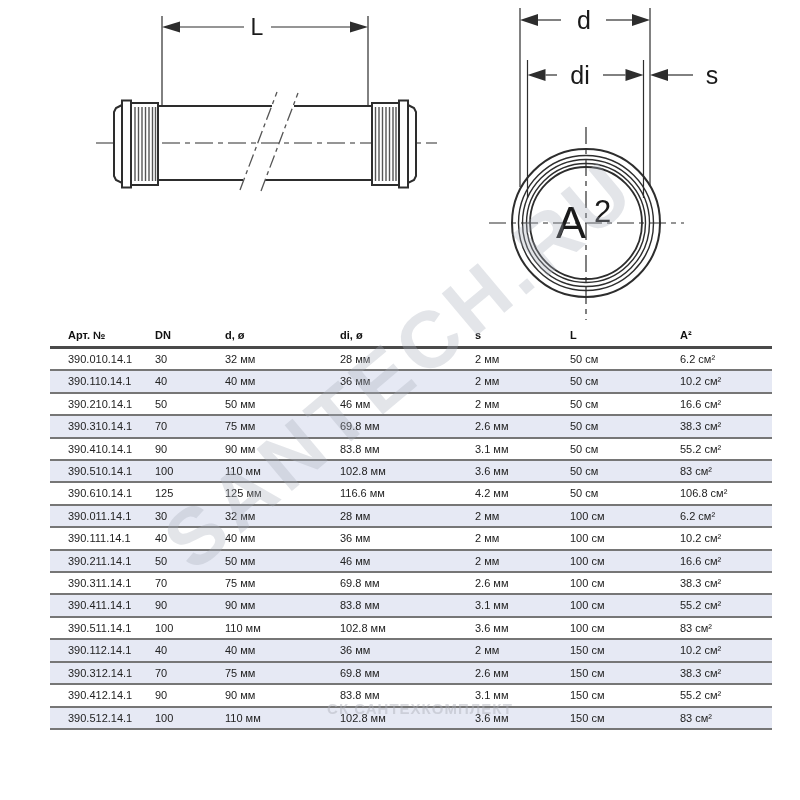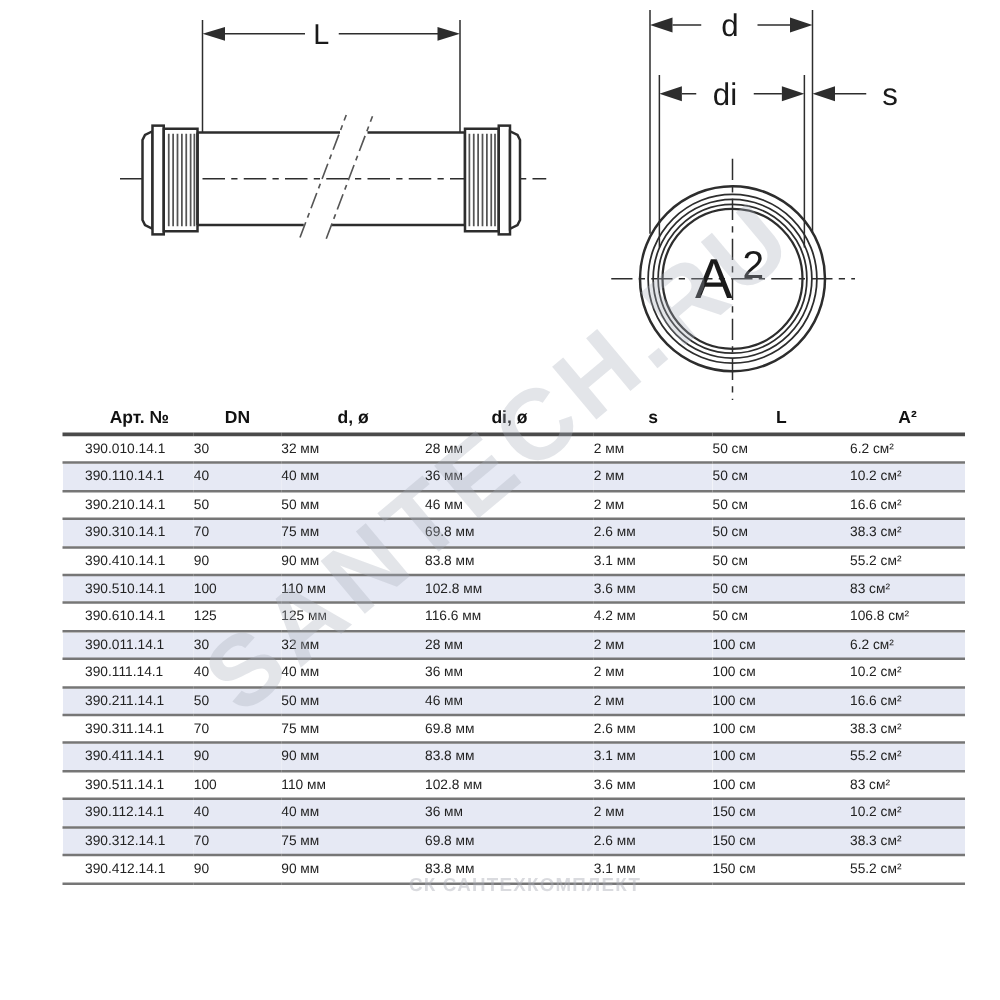--- a/index.html
+++ b/index.html
@@ -52,23 +52,23 @@
     top: 322px;
     width: 722px;
     border-collapse: collapse;
     table-layout: fixed;
     font-size: 11px;
     color: #222222;
     z-index: 2;
   }
   table.spec th {
     font-weight: bold;
-    font-size: 14px;
+    font-size: 11px;
     color: #111111;
-    text-align: center;
+    text-align: left;
     vertical-align: bottom;
     height: 19px;
     padding: 0 0 5px 0;
     border-bottom: 3px solid #4a4a4a;
     white-space: nowrap;
   }
   table.spec td {
     height: 20.4px;
     line-height: 20.4px;
     padding: 0;
@@ -353,16 +353,25 @@
         </tr>
         <tr>
           <td>390.412.14.1</td>
           <td>90</td>
           <td>90 мм</td>
           <td>83.8 мм</td>
           <td>3.1 мм</td>
           <td>150 см</td>
           <td>55.2 см²</td>
         </tr>
+        <tr class="striped">
+          <td>390.512.14.1</td>
+          <td>100</td>
+          <td>110 мм</td>
+          <td>102.8 мм</td>
+          <td>3.6 мм</td>
+          <td>150 см</td>
+          <td>83 см²</td>
+        </tr>
       </tbody>
   </table>
 
 </div>
 
 </body></html>

